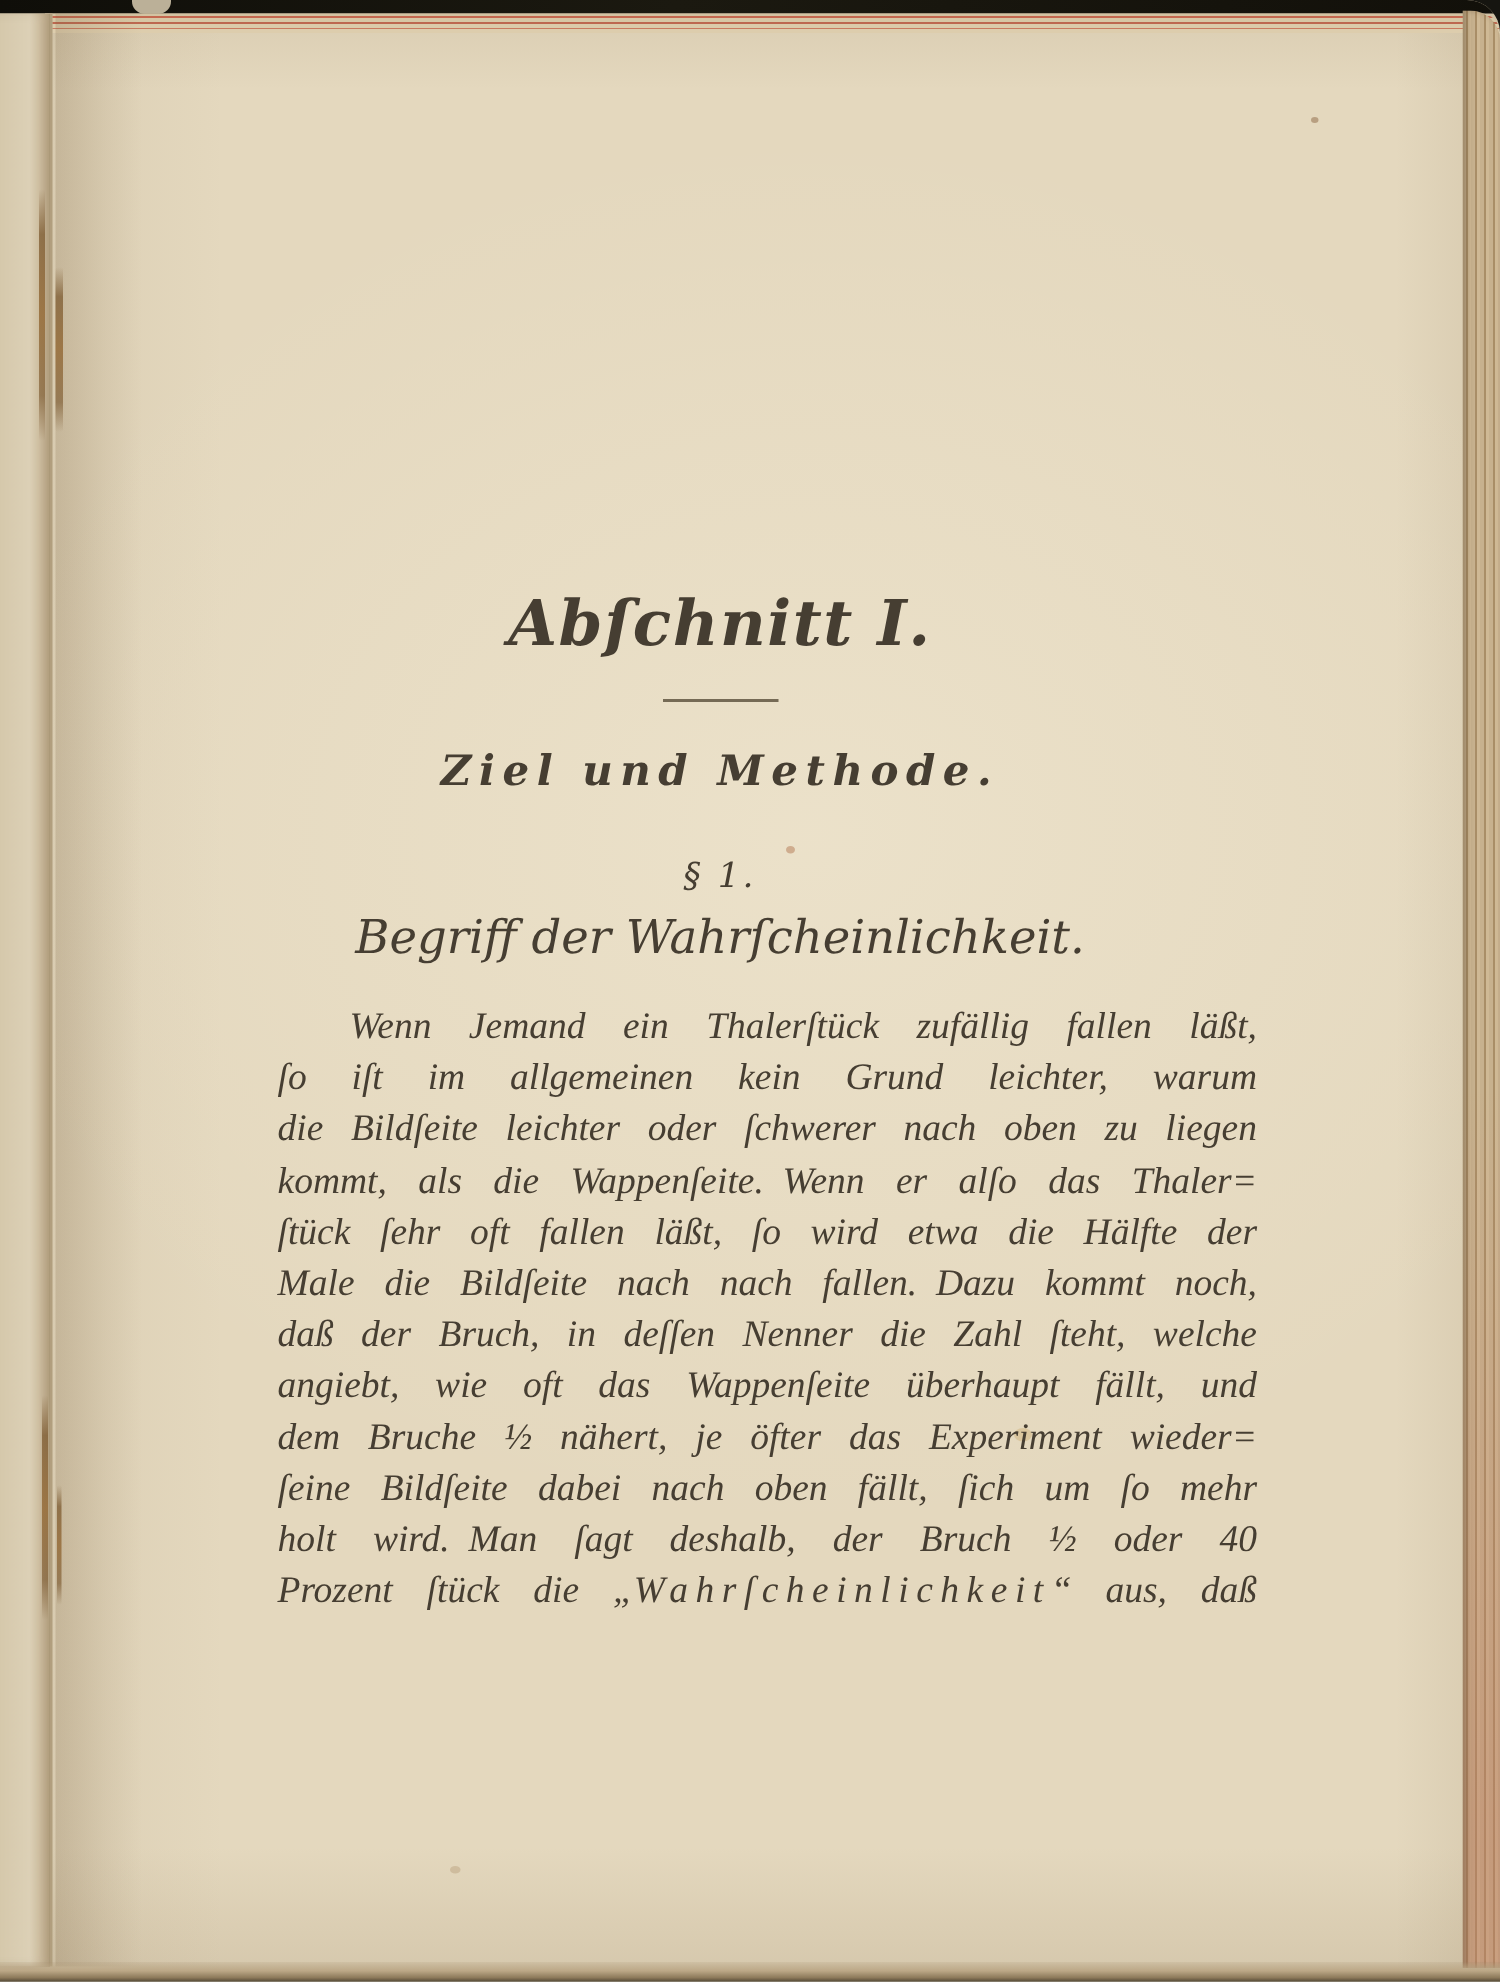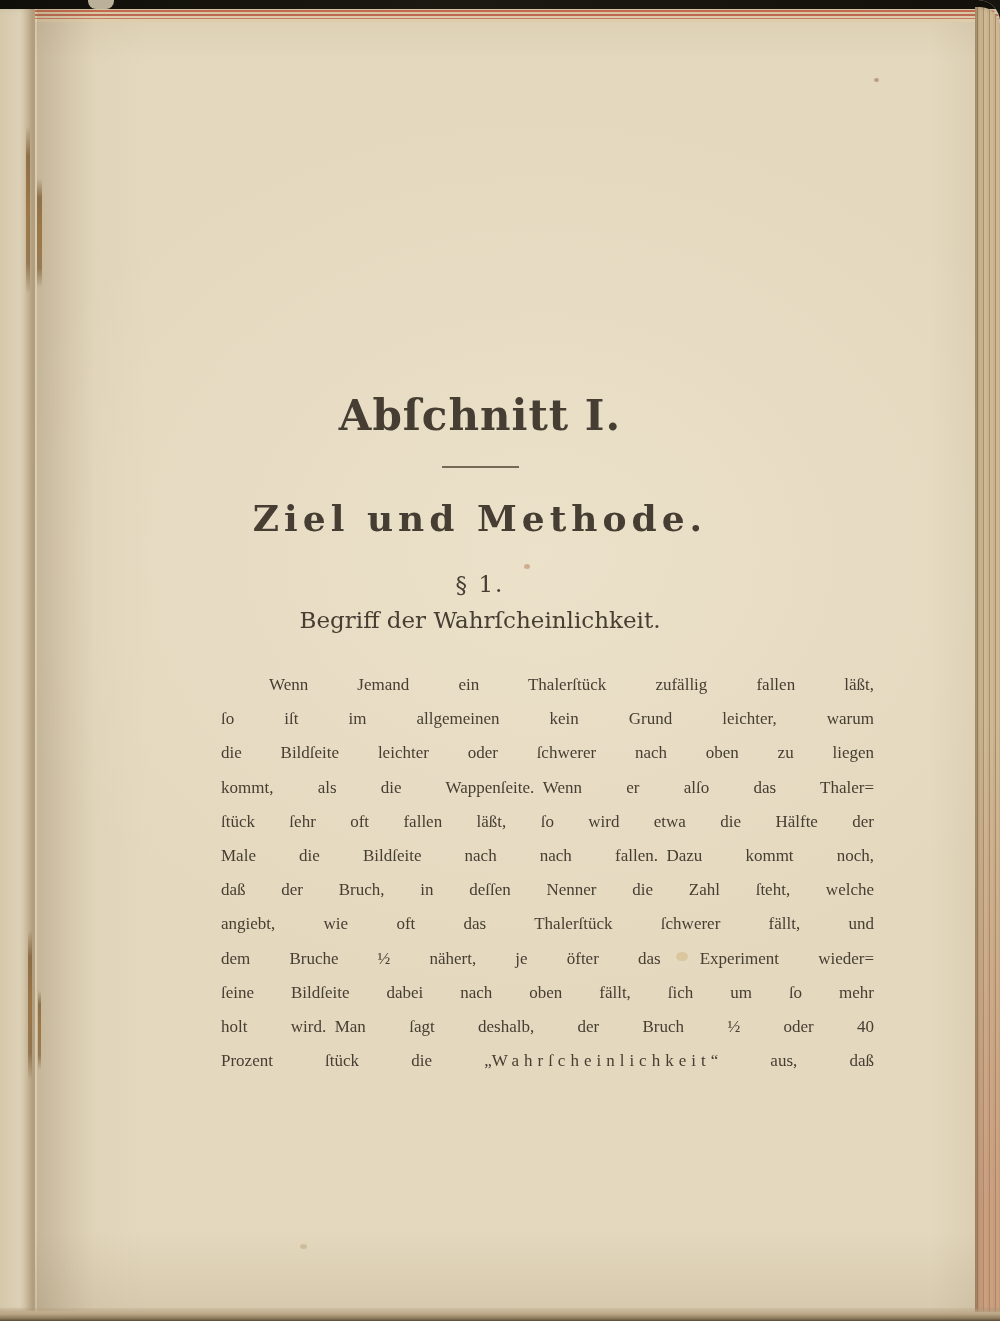--- a/index.html
+++ b/index.html
@@ -1,15 +1,15 @@
 <!DOCTYPE html>
 <html><head>
 <meta charset="utf-8">
 <style>
-  * { margin: 0; padding: 0; box-sizing: border-box; }
+  * { margin: 0; padding: 0; box-sizing: border-box; font-style: italic; }
   html, body { width: 1000px; }
   body { background: #161510; font-family: "Liberation Serif", "DejaVu Serif", serif; }
 
   .scan {
     position: relative;
     width: 1000px;
     height: 1321px;
     overflow: hidden;
     background:
       radial-gradient(ellipse 760px 620px at 54% 42%, rgba(252,246,228,0.30), rgba(0,0,0,0) 75%),
@@ -108,37 +108,36 @@
     letter-spacing: 1px;
   }
   .divider-rule {
     position: absolute; left: 442px; top: 466px; width: 77px; height: 2px;
     background: #756a55;
   }
   .chapter-title {
     position: absolute; left: 150px; width: 660px; top: 497px;
     text-align: center;
     font-family: "DejaVu Serif", "Liberation Serif", serif;
-    font-weight: bold; font-size: 36px; letter-spacing: 5px;
+    font-weight: bold; font-size: 28px; letter-spacing: 5px;
   }
   .section-number {
     position: absolute; left: 150px; width: 660px; top: 571px;
     text-align: center; font-size: 23px; letter-spacing: 2px;
     font-family: "DejaVu Serif", "Liberation Serif", serif;
   }
   .section-subtitle {
     position: absolute; left: 150px; width: 660px; top: 607px;
-    text-align: center; font-size: 23px;
+    text-align: center; font-size: 31px;
     font-family: "DejaVu Serif", "Liberation Serif", serif;
   }
 
   .body-paragraph {
     position: absolute; left: 185px; top: 668px; width: 653px;
-    font-size: 17px;
-    margin-left: 36px;
+    font-size: 25px;
   }
   .text-line {
     height: 34.2px; line-height: 34.2px;
     text-align: justify; text-align-last: justify;
     white-space: pre-wrap;
   }
   .text-line.first { text-indent: 48px; }
   .spaced-word { letter-spacing: 5px; }
 </style>
 </head>
@@ -181,20 +180,20 @@
   <div class="section-subtitle ink">Begriff der Wahrſcheinlichkeit.</div>
 
   <div class="body-paragraph ink">
     <div class="text-line first">Wenn Jemand ein Thalerſtück zufällig fallen läßt,</div>
     <div class="text-line">ſo iſt im allgemeinen kein Grund leichter, warum</div>
     <div class="text-line">die Bildſeite leichter oder ſchwerer nach oben zu liegen</div>
     <div class="text-line">kommt, als die Wappenſeite. Wenn er alſo das Thaler=</div>
     <div class="text-line">ſtück ſehr oft fallen läßt, ſo wird etwa die Hälfte der</div>
     <div class="text-line">Male die Bildſeite nach nach fallen. Dazu kommt noch,</div>
     <div class="text-line">daß der Bruch, in deſſen Nenner die Zahl ſteht, welche</div>
-    <div class="text-line">angiebt, wie oft das Thalerſtück ſchwerer fällt, und</div>
+    <div class="text-line">angiebt, wie oft das Wappenſeite überhaupt fällt, und</div>
     <div class="text-line">dem Bruche ½ nähert, je öfter das Experiment wieder=</div>
     <div class="text-line">ſeine Bildſeite dabei nach oben fällt, ſich um ſo mehr</div>
     <div class="text-line">holt wird. Man ſagt deshalb, der Bruch ½ oder 40</div>
     <div class="text-line"><span>Prozent ſtück die „</span><span class="spaced-word">Wahrſcheinlichkeit</span><span>“ aus, daß</span></div>
   </div>
 
 </div>
 
 </body></html>

